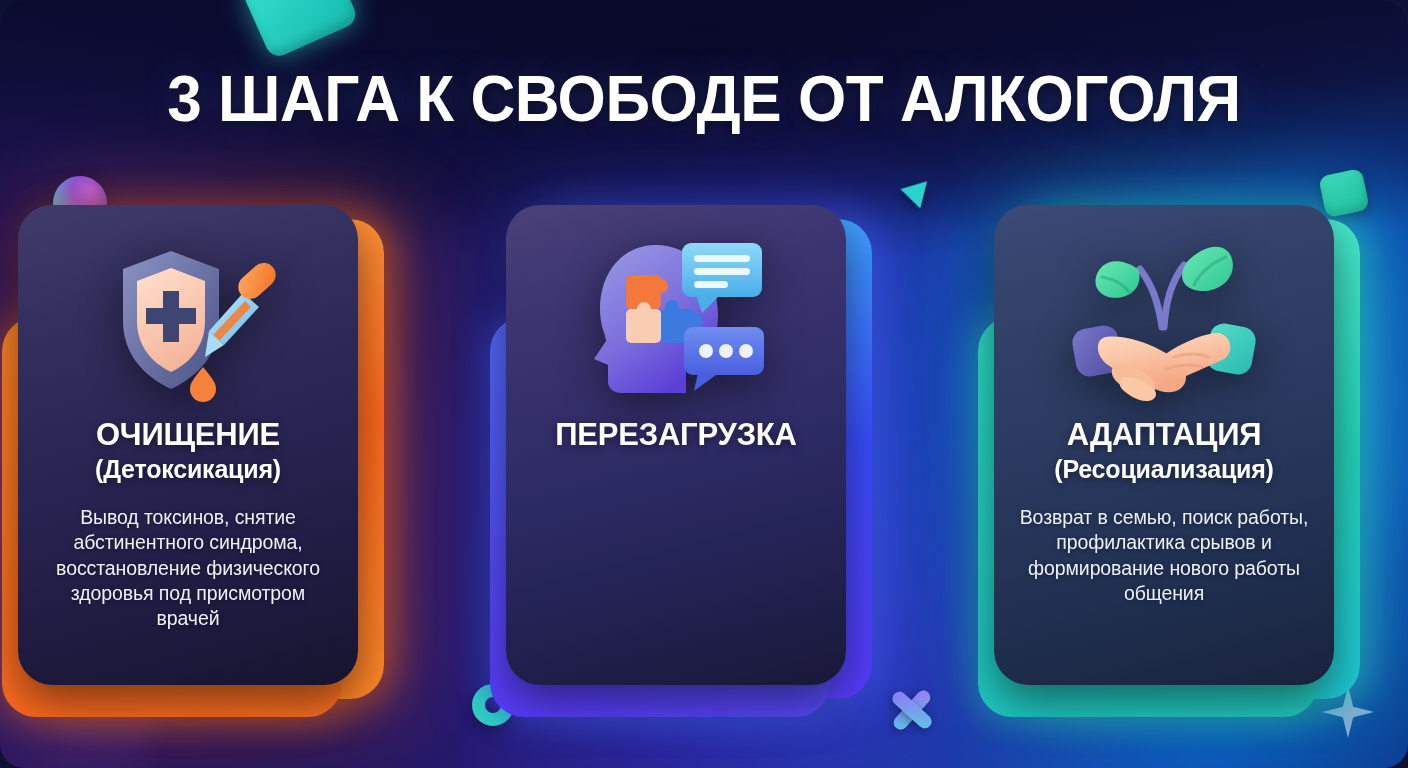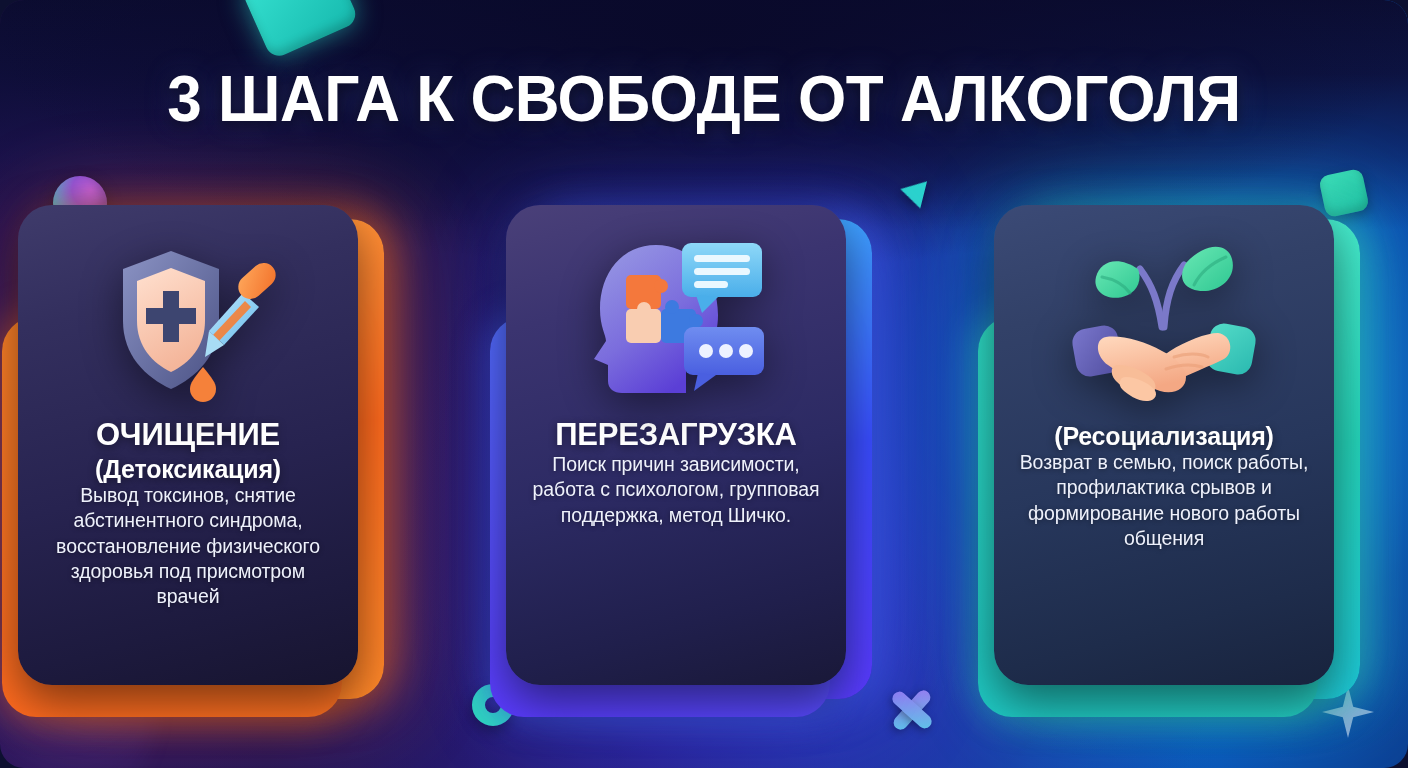--- a/index.html
+++ b/index.html
@@ -166,20 +166,21 @@
     font-size:31px; font-weight:bold; color:#ffffff; text-align:center;
     line-height:1.06; letter-spacing:-0.2px;
     text-shadow:0 2px 8px rgba(0,0,0,0.45);
   }
   .card-subtitle{
     font-size:25px; font-weight:bold; color:#ffffff; text-align:center;
     line-height:1.12; margin-top:3px; letter-spacing:-0.2px;
     text-shadow:0 2px 8px rgba(0,0,0,0.45);
   }
   .card-body{
+    margin-top:22px;
     font-size:19.5px; color:#eef1fb; text-align:center;
     line-height:1.30; letter-spacing:-0.1px;
     text-shadow:0 1px 5px rgba(0,0,0,0.40);
     padding:0 6px;
   }
 </style>
 </head>
 <body>
 
 <div id="stage">
@@ -286,21 +287,20 @@
             <rect x="116" y="50" width="34" height="7" rx="3.5" fill="#eaf8ff"></rect>
 
             <rect x="106" y="96" width="80" height="48" rx="9" fill="url(#bub2)"></rect>
             <path d="M120 142 L116 160 L138 144 Z" fill="#4a5fe0"></path>
             <circle cx="128" cy="120" r="7" fill="#eef2ff"></circle>
             <circle cx="148" cy="120" r="7" fill="#eef2ff"></circle>
             <circle cx="168" cy="120" r="7" fill="#eef2ff"></circle>
           </svg>
         </div>
         <div class="card-title">ПЕРЕЗАГРУЗКА</div>
-        <div class="card-body">Поиск причин зависимости, работа с психологом, групповая поддержка, метод Шичко.</div>
       </div>
     </div>
 
     <div class="card-wrap c3">
       <div class="glow-frame"></div>
       <div class="glow-frame2"></div>
       <div class="card">
         <div class="icon-box">
           <svg width="196" height="176" viewBox="0 0 196 176">
             <defs>
@@ -337,19 +337,20 @@
             <path d="M152 100 C140 100 120 108 104 118 C92 126 84 134 84 140 C84 150 94 154 104 150 C122 142 146 132 158 126 C168 120 166 102 152 100 Z" fill="url(#skin-g)"></path>
 
             <path d="M40 104 C56 102 78 108 96 118 C112 126 120 136 120 144 C120 156 108 162 94 158 C72 150 52 140 42 132 C30 124 28 106 40 104 Z" fill="url(#skin-g)"></path>
 
             <path d="M52 132 C64 132 78 138 86 146 C92 152 90 160 82 162 C72 164 58 156 50 148 C44 142 44 132 52 132 Z" fill="#f8bd98"></path>
             <path d="M60 144 C70 144 82 150 88 156 C92 161 90 167 82 168 C73 169 62 162 56 156 C52 152 53 144 60 144 Z" fill="#fcc7a4"></path>
             <path d="M108 124 C120 120 134 120 142 124" stroke="#e79a72" stroke-width="3" fill="none" opacity=".55" stroke-linecap="round"></path>
             <path d="M100 136 C112 132 126 131 136 134" stroke="#e79a72" stroke-width="3" fill="none" opacity=".5" stroke-linecap="round"></path>
           </svg>
         </div>
+        <div class="card-title">АДАПТАЦИЯ</div>
         <div class="card-subtitle">(Ресоциализация)</div>
         <div class="card-body">Возврат в семью, поиск работы, профилактика срывов и формирование нового работы общения</div>
       </div>
     </div>
 
   </div>
 </div>
 
 </body></html>

